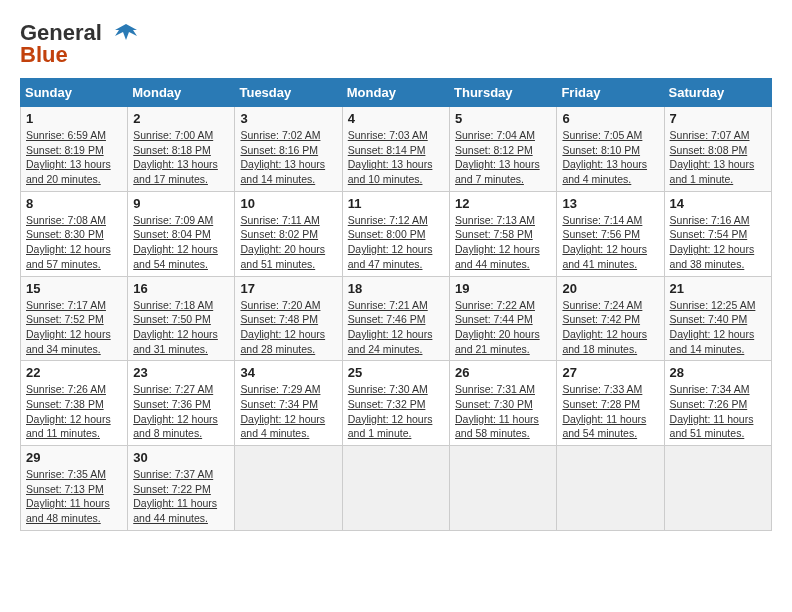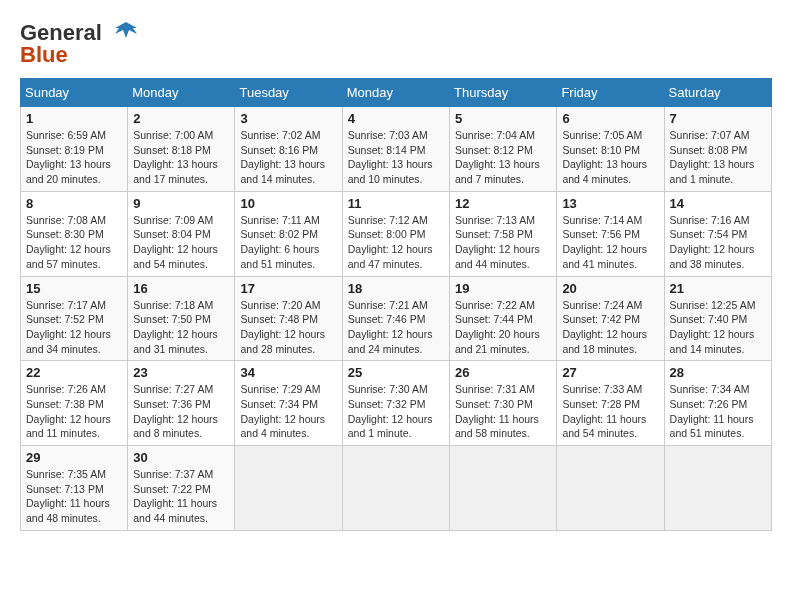--- a/index.html
+++ b/index.html
@@ -16,20 +16,21 @@
       align-items: flex-start;
       margin-bottom: 10px;
     }
     .logo {
       display: flex;
       flex-direction: column;
       align-items: flex-start;
     }
     .logo-row {
       display: flex;
+      align-items: center;
       gap: 13px;
     }
     .title-block {
       text-align: right;
     }
     .month-title {
       font-size: 36px;
       font-weight: bold;
       color: #333;
     }
@@ -41,21 +42,21 @@
       width: 100%;
       border-collapse: collapse;
       font-size: 10.5px;
     }
     .calendar thead th {
       background-color: #2a7ab5;
       color: #fff;
       padding: 6px 4px;
       text-align: left;
       font-size: 13px;
-      font-weight: normal;
+      font-weight: bold;
       border: 1px solid #2a7ab5;
     }
     .calendar tbody td {
       vertical-align: top;
       border: 1px solid #ccc;
       padding: 4px 5px;
       width: 108px;
       min-height: 80px;
       background: #fff;
     }
@@ -69,20 +70,21 @@
       font-size: 13px;
       font-weight: bold;
       color: #222;
       display: block;
       margin-bottom: 2px;
     }
     .day-info {
       color: #333;
       line-height: 1.4;
       font-size: 10.5px;
+      text-decoration: underline;
     }
     .empty-cell {
       background: #f0f0f0 !important;
     }
   </style>
 </head>
 <body>
 
 <div class="header">
   <div class="logo">
@@ -186,21 +188,21 @@
   <span>Sunrise: 7:09 AM</span><br>
   <span>Sunset: 8:04 PM</span><br>
   <span>Daylight: 12 hours and 54 minutes.</span>
 </div>
         </td>
         <td>
           <span class="day-num">10</span>
 <div class="day-info">
   <span>Sunrise: 7:11 AM</span><br>
   <span>Sunset: 8:02 PM</span><br>
-  <span>Daylight: 6 hours and 51 minutes.</span>
+  <span>Daylight: 20 hours and 51 minutes.</span>
 </div>
         </td>
         <td>
           <span class="day-num">11</span>
 <div class="day-info">
   <span>Sunrise: 7:12 AM</span><br>
   <span>Sunset: 8:00 PM</span><br>
   <span>Daylight: 12 hours and 47 minutes.</span>
 </div>
         </td>

